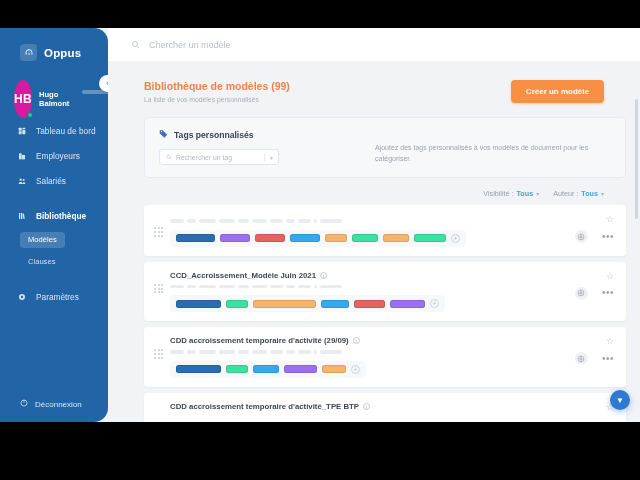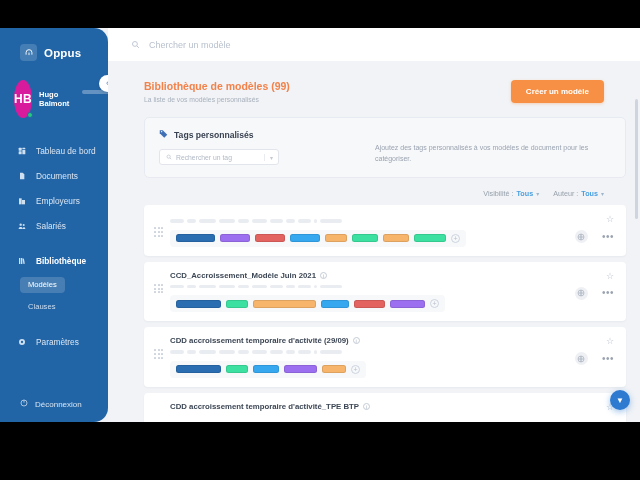--- a/index.html
+++ b/index.html
@@ -75,21 +75,21 @@
     width: 6px; height: 6px; border-radius: 50%;
     background: #26c97e; border: 1.2px solid #2265a7;
   }
   .user-meta { display: flex; flex-direction: row; gap: 3px; }
   .user-name { font-size: 7.6px; color: #ffffff; font-weight: 600; }
   .user-sub {
     width: 46px; height: 4px; border-radius: 2px;
     background: rgba(255,255,255,.30);
   }
 
-  .nav { margin-top: 20px; }
+  .nav { }
   .nav-item {
     display: flex; align-items: center; gap: 9px;
     height: 25px; padding-left: 17px;
     font-size: 8.3px; color: #dbe6f2;
     cursor: pointer;
   }
   .nav-item .ico { width: 10px; display:flex; align-items:center; justify-content:center; color:#cfe0f1;}
   .nav-item.active { color: #fff; font-weight: 600; text-align: center; }
 
   .subnav { padding-left: 20px; }
@@ -299,28 +299,20 @@
       <div class="nav-item">
         <span class="ico">
           <svg width="8" height="8" viewBox="0 0 24 24" fill="currentColor">
               <rect x="2" y="2" width="9" height="9" rx="1.5"></rect>
               <rect x="13" y="2" width="9" height="5" rx="1.5"></rect>
               <rect x="13" y="9" width="9" height="13" rx="1.5"></rect>
               <rect x="2" y="13" width="9" height="9" rx="1.5"></rect>
             </svg>
         </span>
         <span>Tableau de bord</span>
-      </div>
-      <div class="nav-item">
-        <span class="ico">
-          <svg width="8" height="8" viewBox="0 0 24 24" fill="currentColor">
-              <path d="M6 2h8l5 5v15H6z"></path>
-            </svg>
-        </span>
-        <span>Documents</span>
       </div>
       <div class="nav-item">
         <span class="ico">
           <svg width="8" height="8" viewBox="0 0 24 24" fill="currentColor">
               <rect x="3" y="4" width="8" height="18"></rect>
               <rect x="12" y="9" width="9" height="13"></rect>
             </svg>
         </span>
         <span>Employeurs</span>
       </div>

